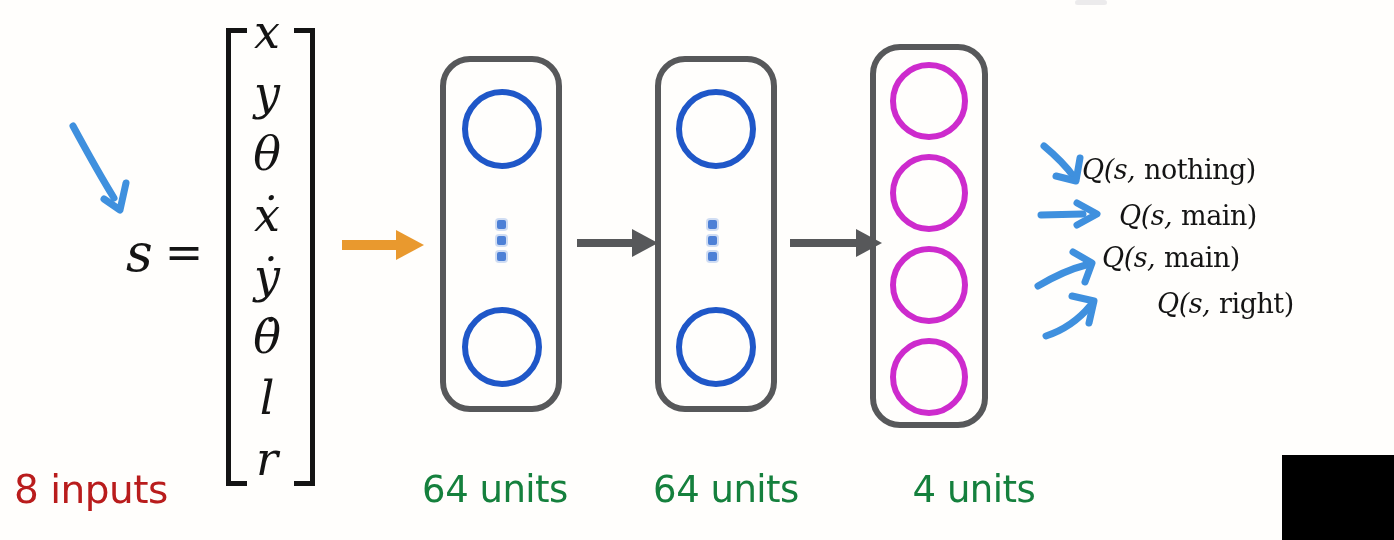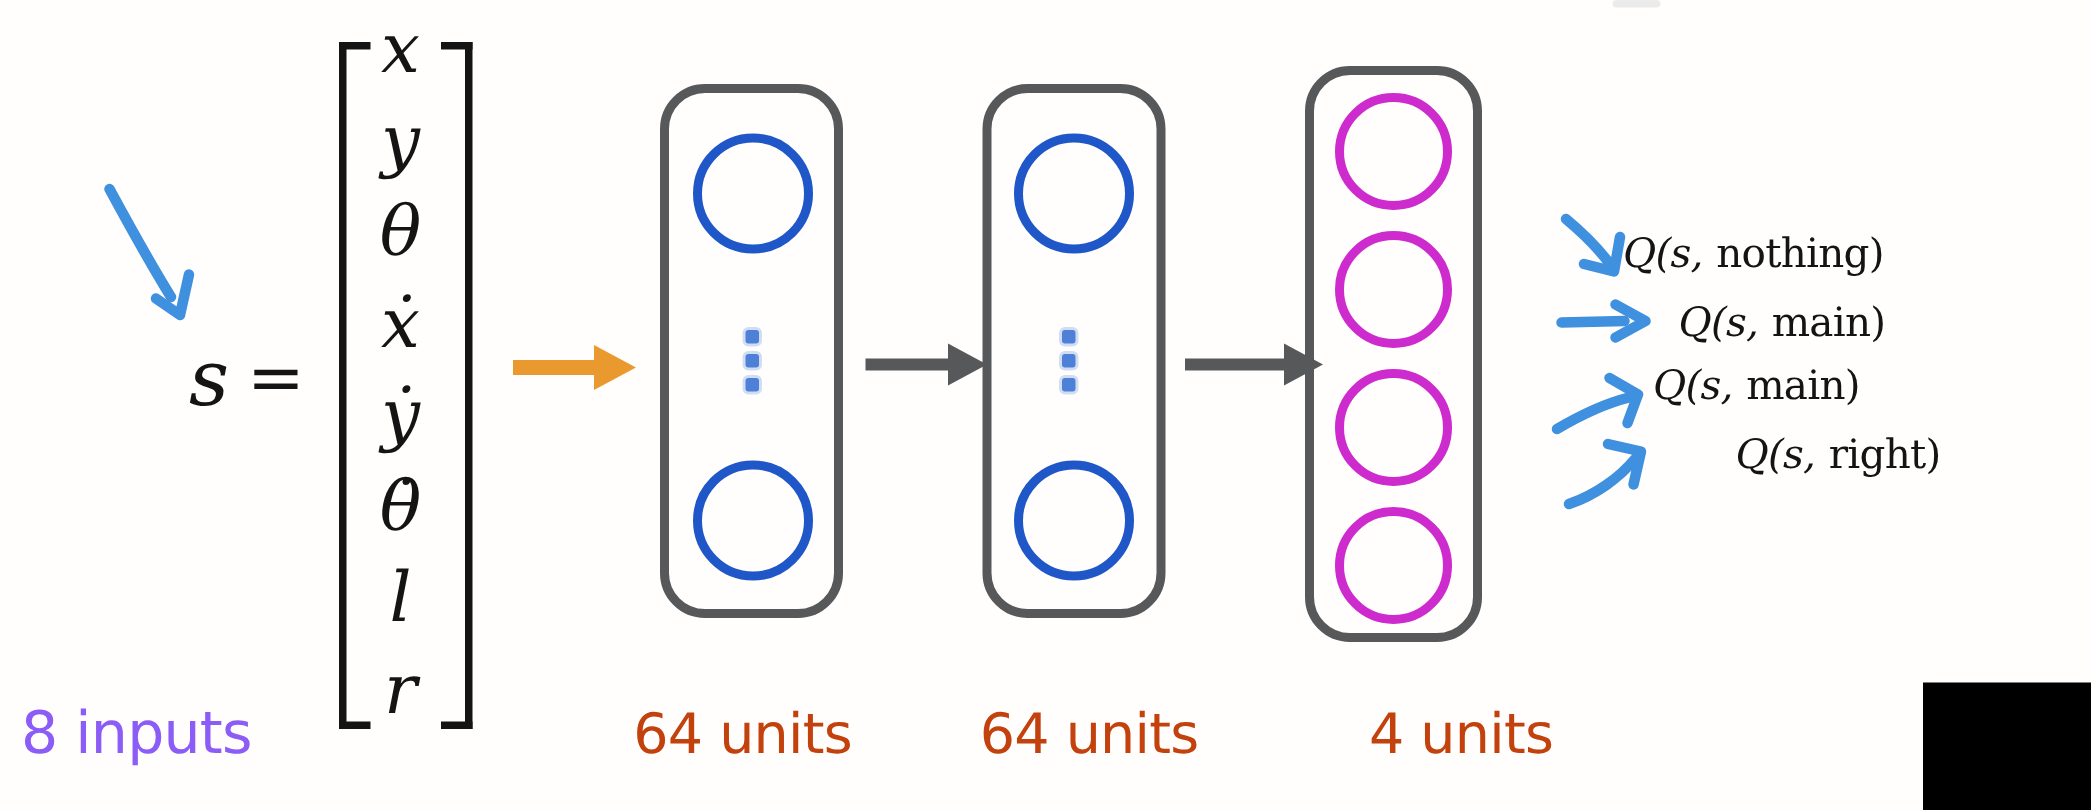--- a/index.html
+++ b/index.html
@@ -26,22 +26,22 @@
   #layer1{left:440px; top:56px; width:122px; height:356px;}
   #layer2{left:655px; top:56px; width:122px; height:356px;}
   #layer3{left:870px; top:44px; width:118px; height:384px;}
   .node{position:absolute; box-sizing:border-box; border-radius:50%;}
   .node.blue{width:80px; height:80px; border:6px solid #1f57c8;}
   .node.magenta{width:78px; height:78px; border:6px solid #cd2bcd;}
   .dot{position:absolute; width:9px; height:9px; background:#4d80d6; border-radius:2px;
        box-shadow:0 0 0 2px rgba(120,160,225,0.35);}
   
   .units-label{position:absolute; top:468px; transform:translateX(-50%);
-               font-size:37px; letter-spacing:-0.5px; color:#c2410c; white-space:nowrap;}
-  #inputs-label{left:14px; top:467px; font-size:39px; letter-spacing:-0.5px; color:#8b5cf6; white-space:nowrap;}
+               font-size:37px; letter-spacing:-0.5px; color:#15803d; white-space:nowrap;}
+  #inputs-label{left:14px; top:467px; font-size:39px; letter-spacing:-0.5px; color:#b91c1c; white-space:nowrap;}
   
   .q-row{position:absolute; font-family:"DejaVu Serif", serif; font-style:italic;
          font-size:27px; letter-spacing:-0.5px; white-space:nowrap; line-height:42px;}
   .q-action{font-style:normal; margin-left:9px;}
   .q-suffix{font-style:normal;}
   #q-row-0{left:1082px; top:149px;}
   #q-row-1{left:1119px; top:195px;}
   #q-row-2{left:1102px; top:237px;text-align:center;}
   #q-row-3{left:1157px; top:283px;}
   

